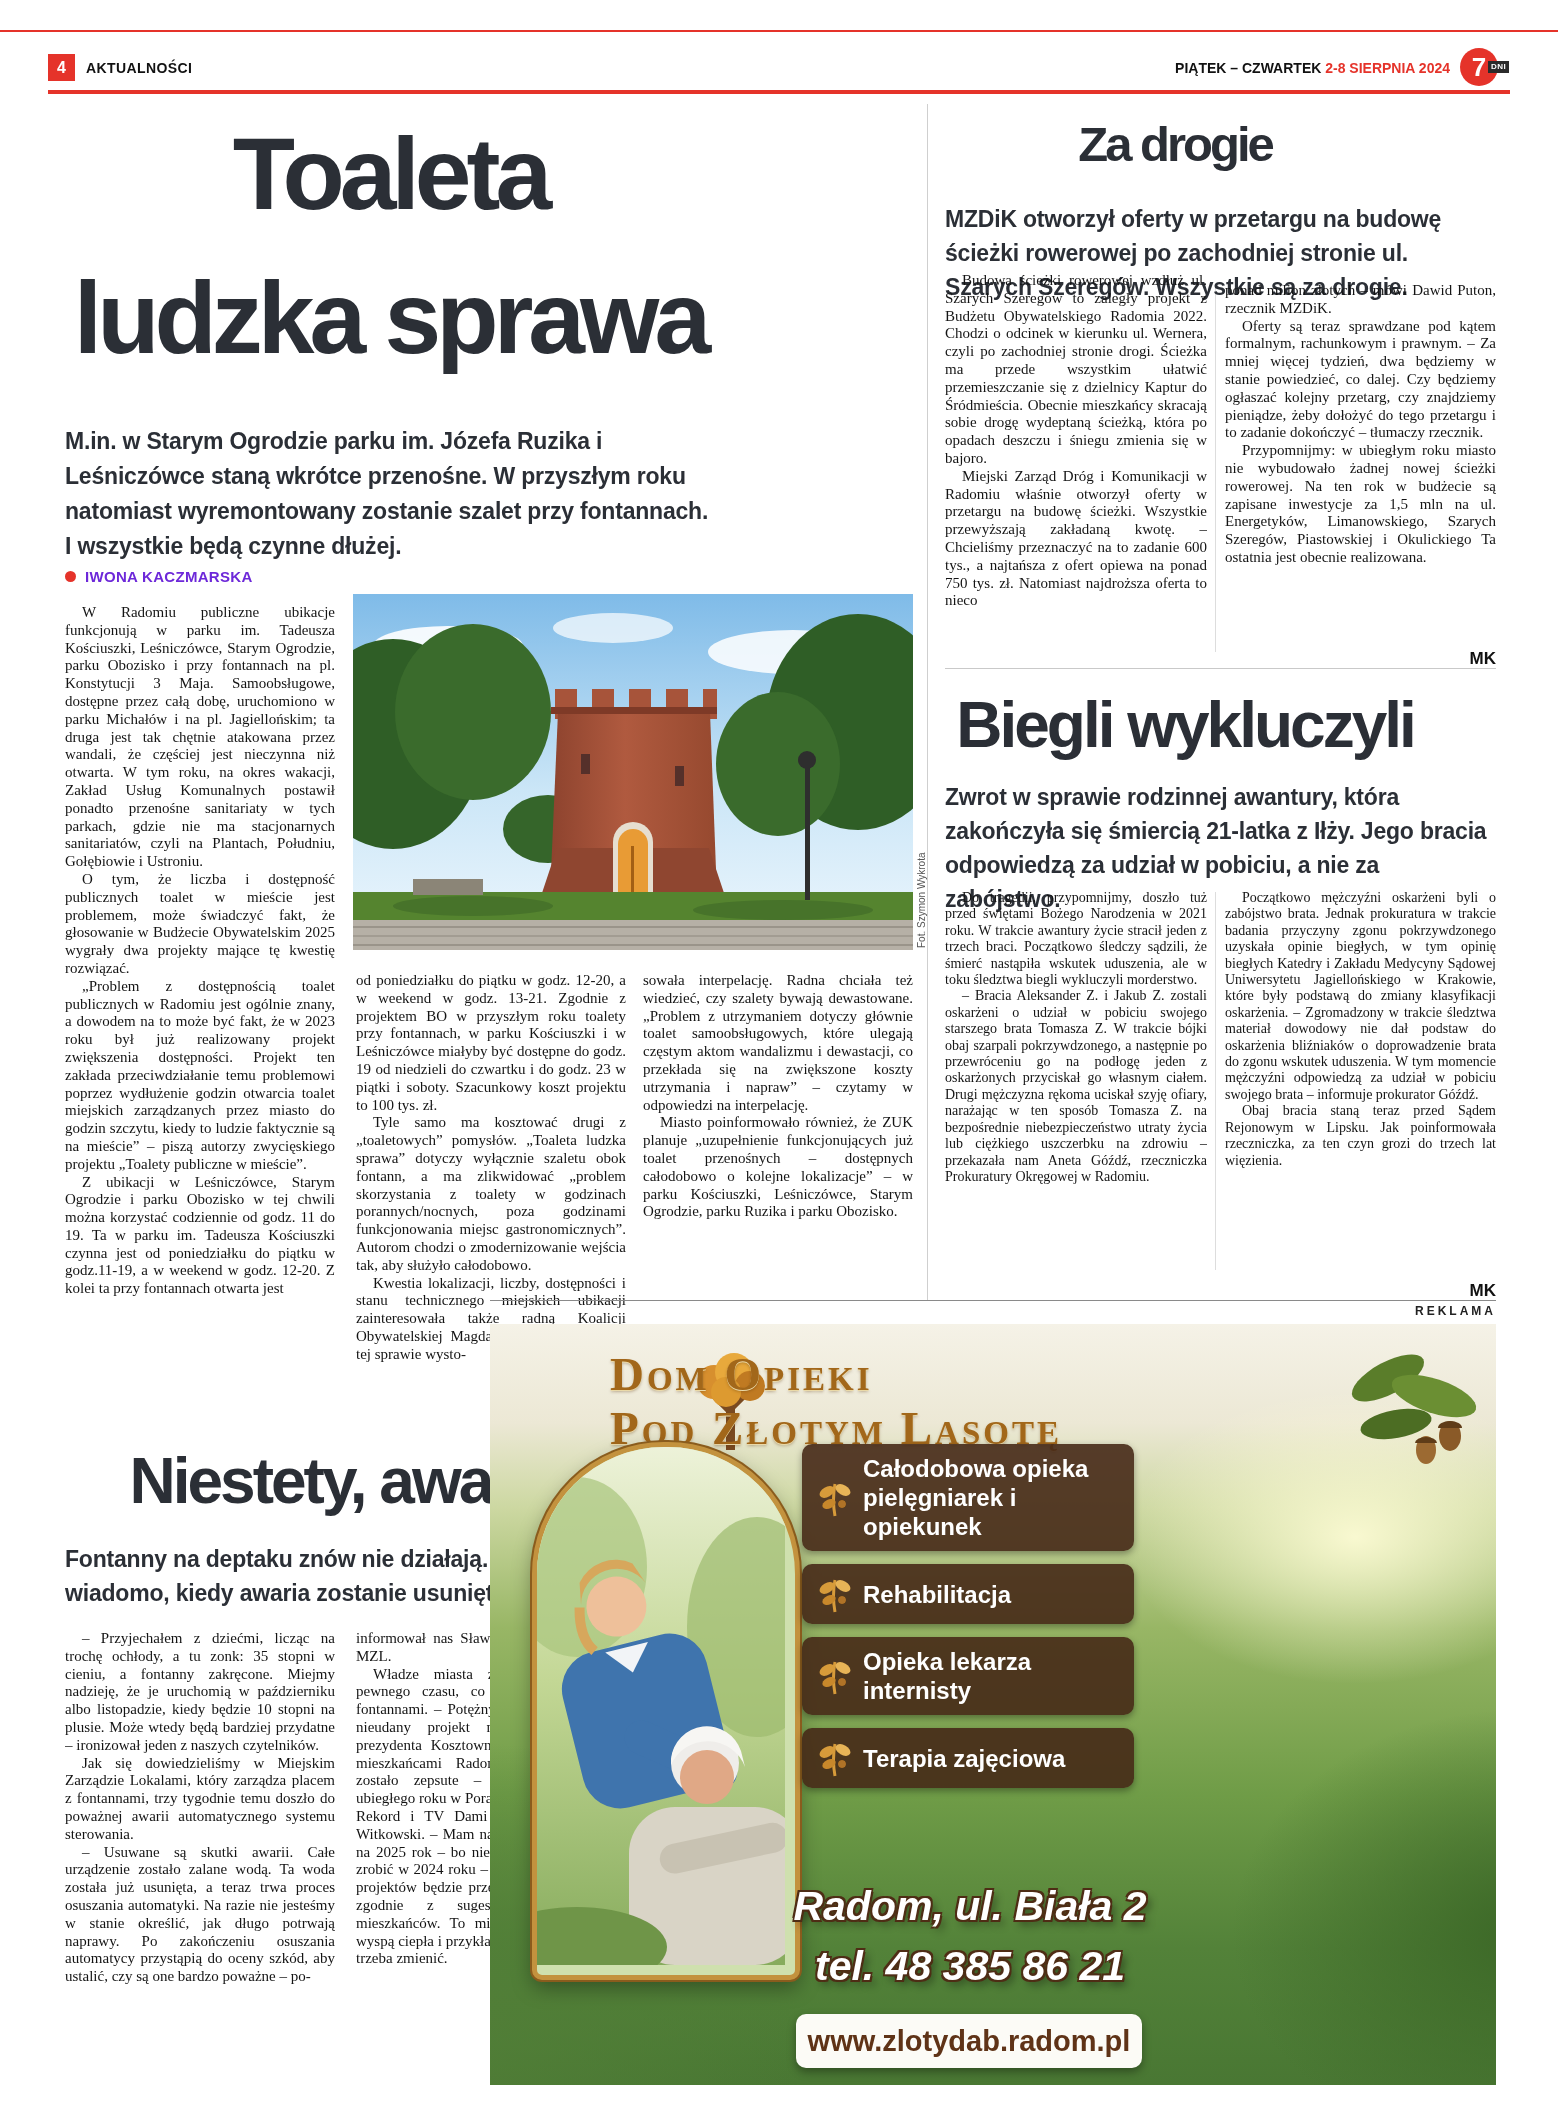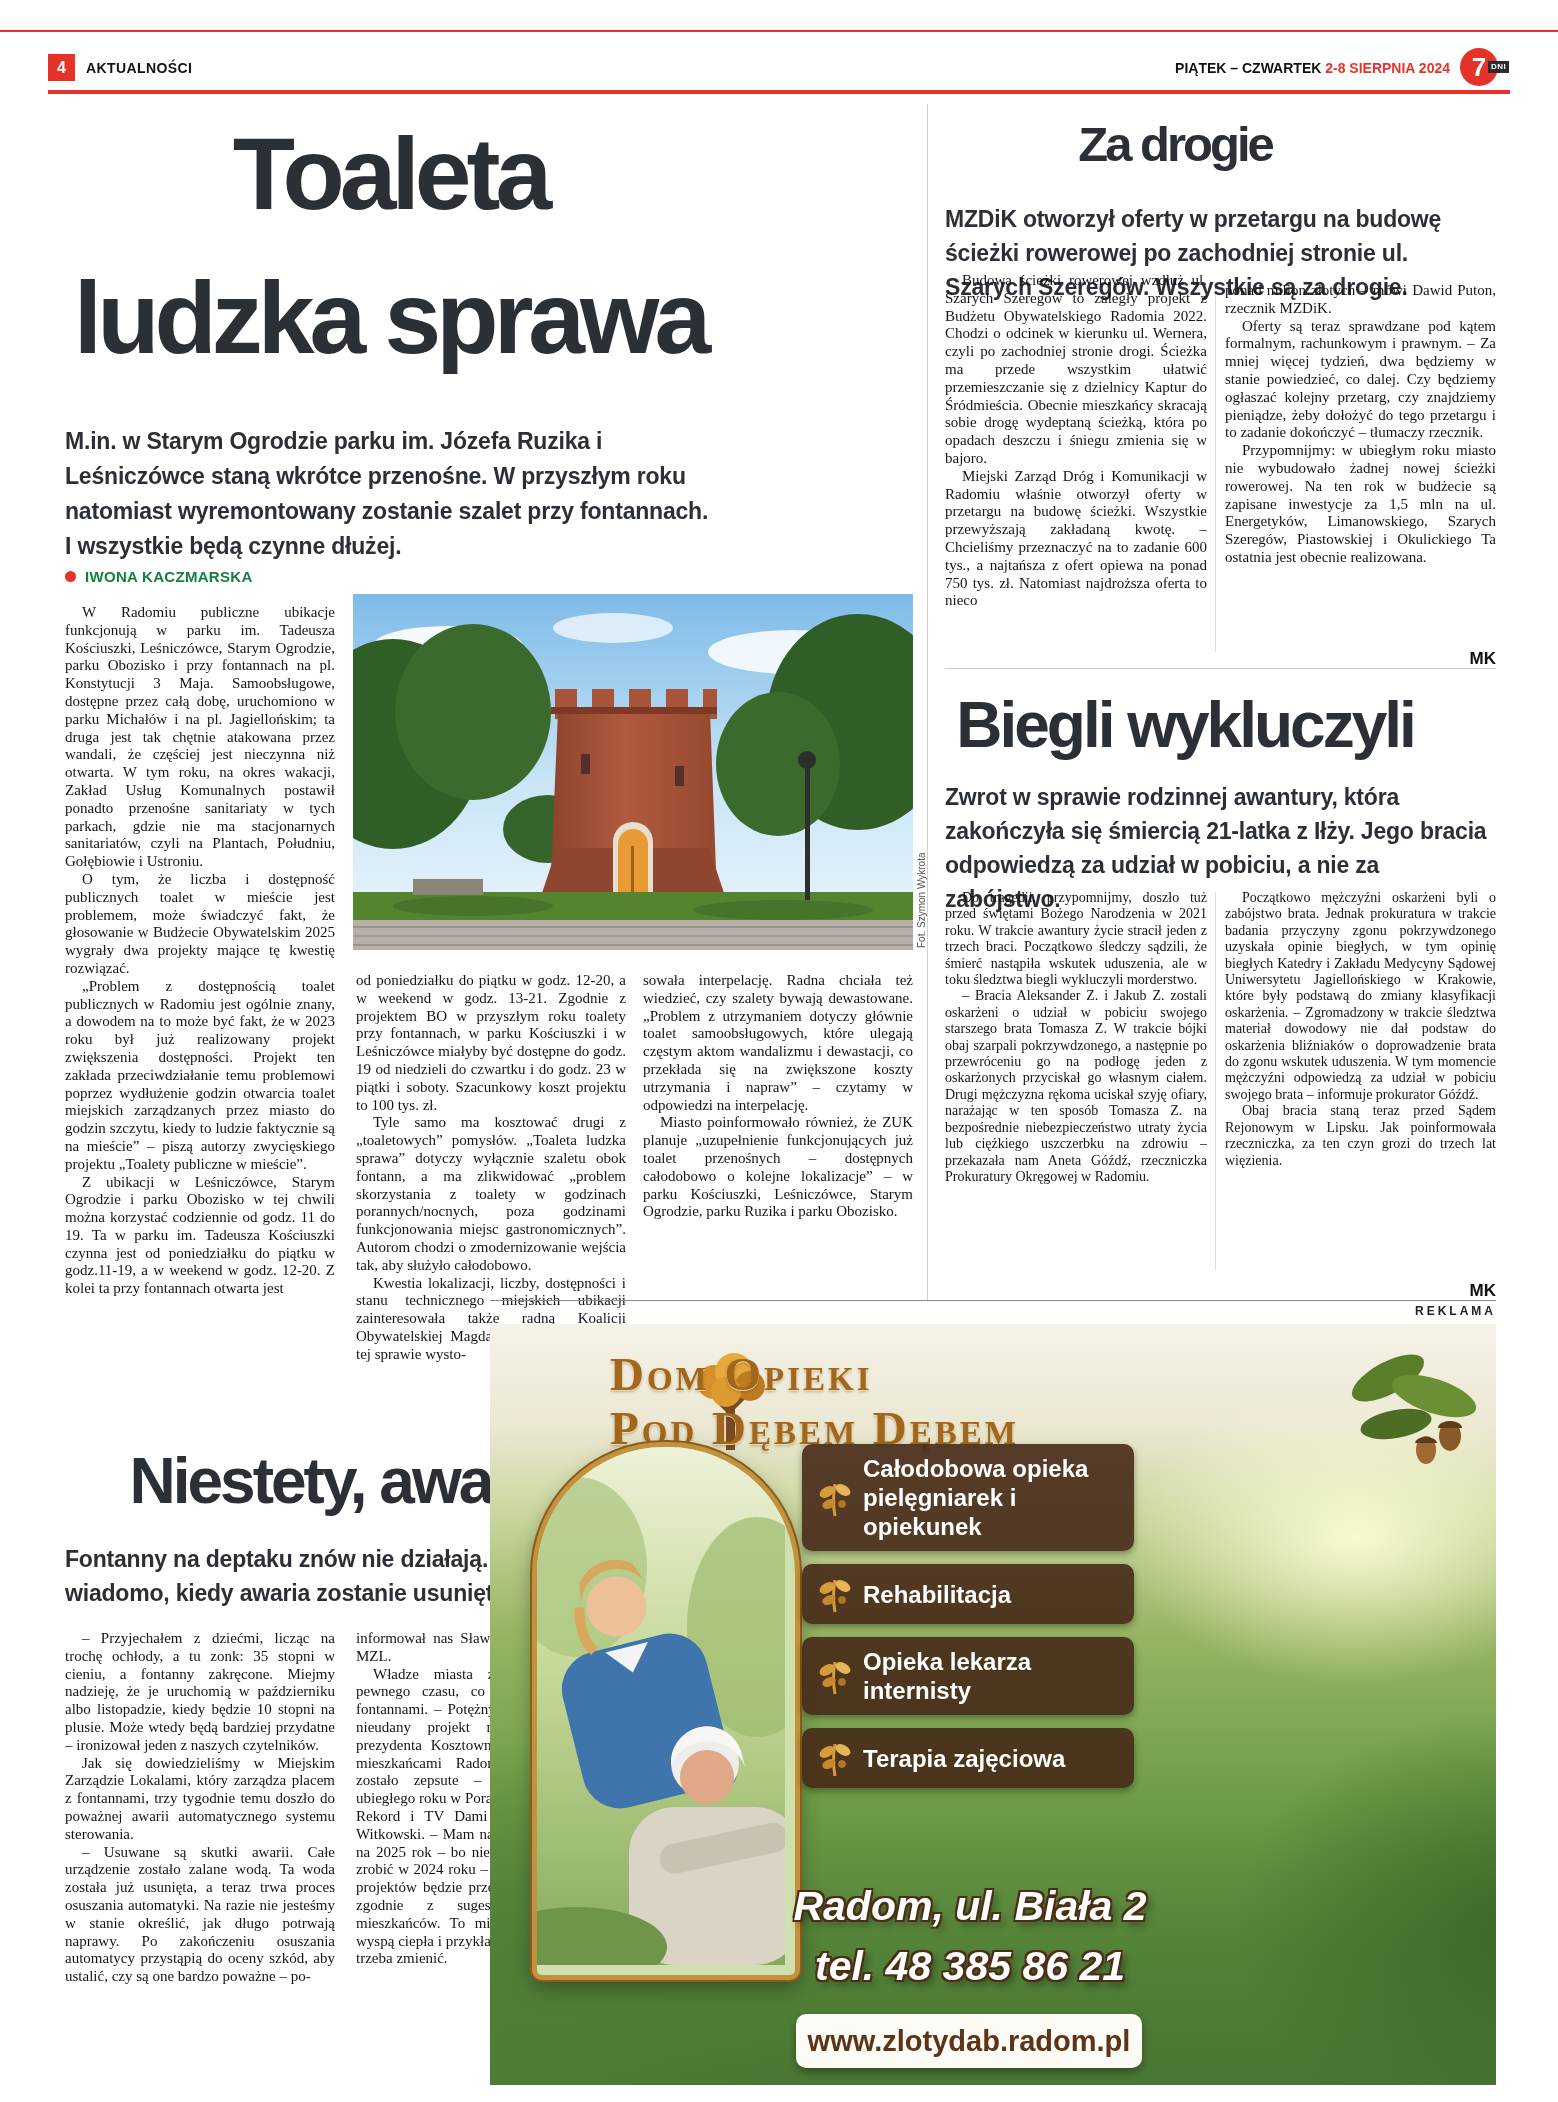--- a/index.html
+++ b/index.html
@@ -27,21 +27,21 @@
   .hl-main{left:65px;top:102px;width:650px;font-size:102px;line-height:144px;letter-spacing:-5px;}
   .hl-za{left:945px;top:104px;width:460px;font-size:49px;line-height:80px;letter-spacing:-3px;}
   .hl-biegli{left:945px;top:688px;width:480px;font-size:64px;line-height:74px;letter-spacing:-3px;}
   .hl-aw{left:65px;top:1444px;width:560px;font-size:64px;line-height:74px;letter-spacing:-3px;}
   .lede{position:absolute;font-weight:bold;color:#2b2f36;letter-spacing:-.2px;}
   .lede-main{left:65px;top:424px;width:652px;font-size:23px;line-height:35px;}
   .lede-za{left:945px;top:202px;width:525px;font-size:23px;line-height:34px;}
   .lede-biegli{left:945px;top:780px;width:548px;font-size:23px;line-height:34px;}
   .lede-aw{left:65px;top:1542px;width:560px;font-size:23px;line-height:34px;}
 
-  .byline{position:absolute;left:65px;top:568px;font-weight:bold;font-size:15px;color:#15803d;letter-spacing:.3px;text-align:right;}
+  .byline{position:absolute;left:65px;top:568px;font-weight:bold;font-size:15px;color:#6d28d9;letter-spacing:.3px;text-align:right;}
   .byline .dot{display:inline-block;width:11px;height:11px;border-radius:50%;background:#e5332a;margin-right:9px;}
 
   
   .col{position:absolute;font-family:"Liberation Serif",serif;font-size:15px;line-height:17.8px;
        text-align:justify;color:#141414;overflow:hidden;hyphens:auto;}
   .col p{margin:0;text-indent:17px;}
   .col p.cont{text-indent:0;}
   .col--sm{font-size:14px;line-height:16.4px;}
   .col-m1{left:65px;top:604px;width:270px;height:822px;}
   .col-m2{left:356px;top:972px;width:270px;height:456px;}
@@ -234,21 +234,21 @@
   <div class="ad">
     <svg class="abs" style="left:196px;top:28px;" width="88" height="100" viewBox="0 0 88 100">
       <rect x="40" y="48" width="9" height="50" fill="#7a4a20"></rect>
       <path d="M44,60 L28,44 M46,56 L62,40" stroke="#7a4a20" stroke-width="6" fill="none"></path>
       <circle cx="28" cy="30" r="17" fill="#d78f2e"></circle>
       <circle cx="48" cy="20" r="19" fill="#e8a93c"></circle>
       <circle cx="64" cy="34" r="15" fill="#c07a22"></circle>
       <circle cx="40" cy="40" r="15" fill="#dd9a30"></circle>
     </svg>
     <h3 class="ad-title ad-t1">Dom Opieki</h3>
-    <h3 class="ad-title ad-t2">Pod Dębem Dębem</h3>
+    <h3 class="ad-title ad-t2">Pod Złotym Lasotę</h3>
     <svg class="abs" style="left:848px;top:16px;" width="150" height="128" viewBox="0 0 150 128">
       <ellipse cx="50" cy="38" rx="40" ry="16" fill="#5a7d2a" transform="rotate(-28 50 38)"></ellipse>
       <ellipse cx="96" cy="56" rx="44" ry="17" fill="#6b8f33" transform="rotate(18 96 56)"></ellipse>
       <ellipse cx="58" cy="84" rx="36" ry="14" fill="#4c6d23" transform="rotate(-10 58 84)"></ellipse>
       <ellipse cx="112" cy="96" rx="11" ry="15" fill="#8a5a28"></ellipse>
       <path d="M100,88 a12,7 0 0 1 24,0 z" fill="#5f3c18"></path>
       <ellipse cx="88" cy="110" rx="10" ry="14" fill="#9c6a32"></ellipse>
       <path d="M77,103 a11,6 0 0 1 22,0 z" fill="#5f3c18"></path>
     </svg>
 

